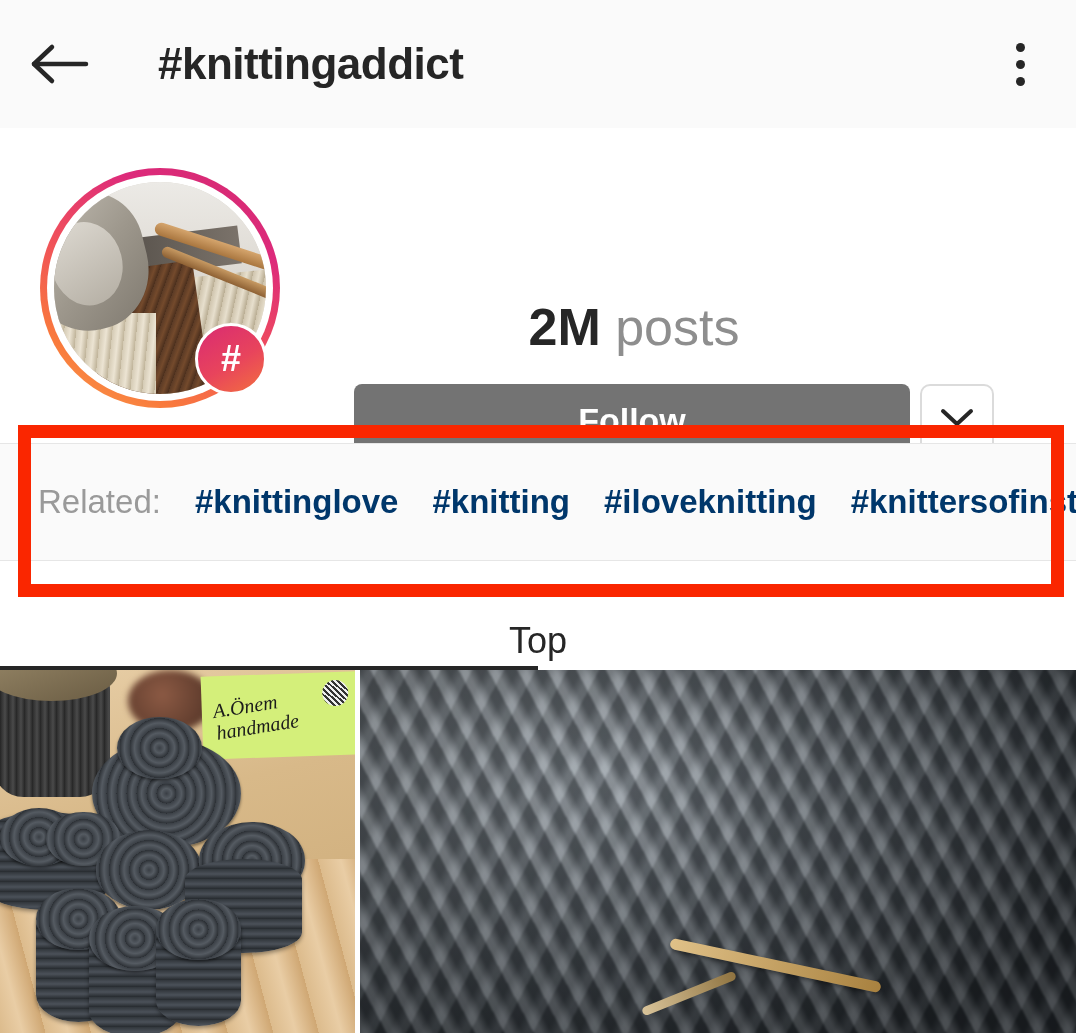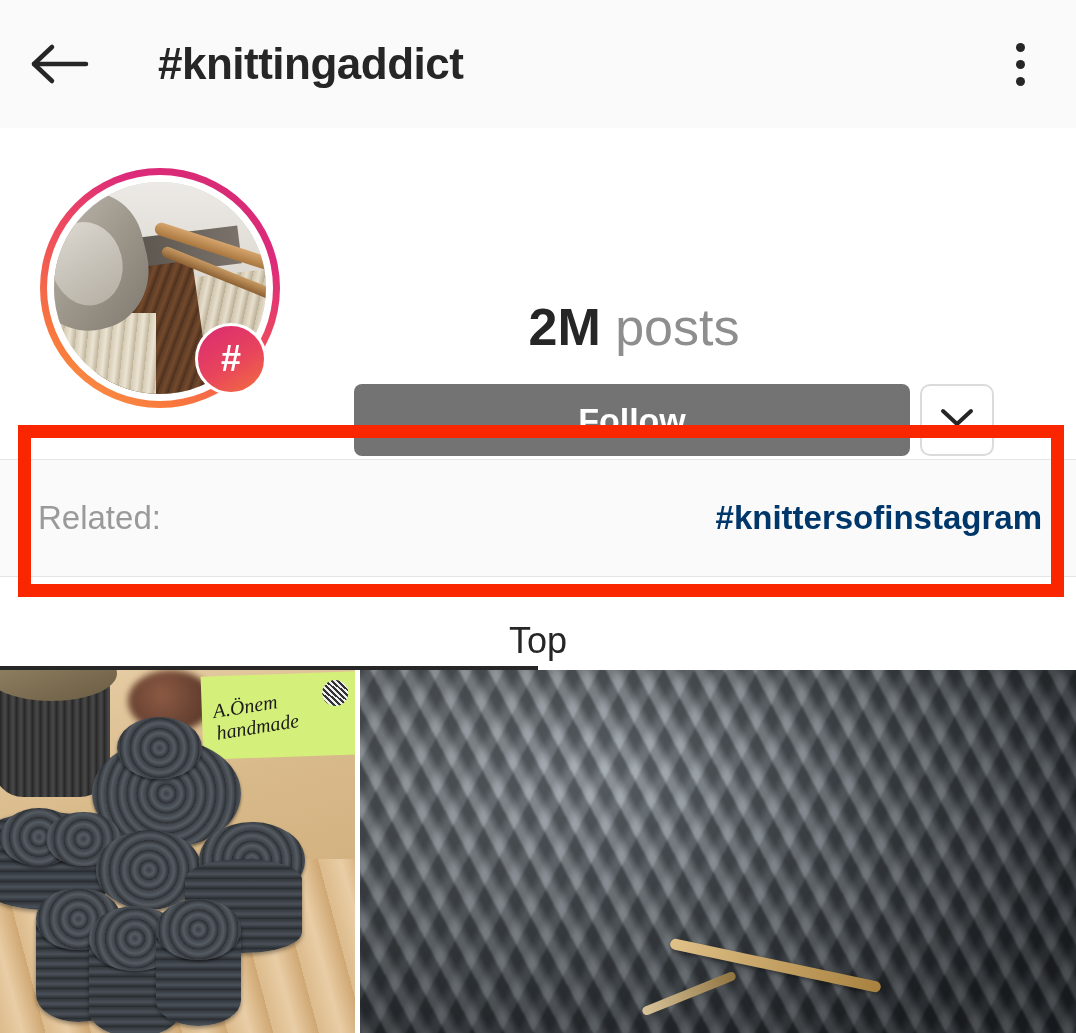--- a/index.html
+++ b/index.html
@@ -244,32 +244,31 @@
     text-align: center;
     font-size: 32px;
     line-height: 42px;
     color: #8e8e8e;
     white-space: nowrap;
   }
 
   
   .related-row {
     position: absolute;
-    left: 0; top: 459px;
+    left: 0; top: 443px;
     width: 1076px;
     height: 118px;
     background: #fafafa;
     border-top: 1px solid #e6e6e6;
     border-bottom: 1px solid #e6e6e6;
     box-sizing: border-box;
     overflow: hidden;
     display: flex;
     align-items: center;
     white-space: nowrap;
-    justify-content: space-between;
   }
   .related-label {
     font-size: 33px;
     color: #9a9a9a;
     margin-left: 38px;
     margin-right: 34px;
     flex: 0 0 auto;
   }
   .related-tag {
     font-size: 33px;
@@ -507,20 +506,23 @@
           <path d="M3 4 L17 17 L31 4" fill="none" stroke="#262626" stroke-width="4" stroke-linecap="round" stroke-linejoin="round"></path>
         </svg>
       </span>
     </div>
 
     <div class="see-top">See a few top posts each week</div>
   </div>
 
   <div class="related-row">
     <span class="related-label">Related:</span>
+    <span class="related-tag">#knittinglove</span>
+    <span class="related-tag">#knitting</span>
+    <span class="related-tag">#iloveknitting</span>
     <span class="related-tag">#knittersofinstagram</span>
   </div>
 
   <div class="annotation-box"></div>
 
   <div class="tabs">
     <div class="tab active">
       <span>Top</span>
     </div>
   </div>

